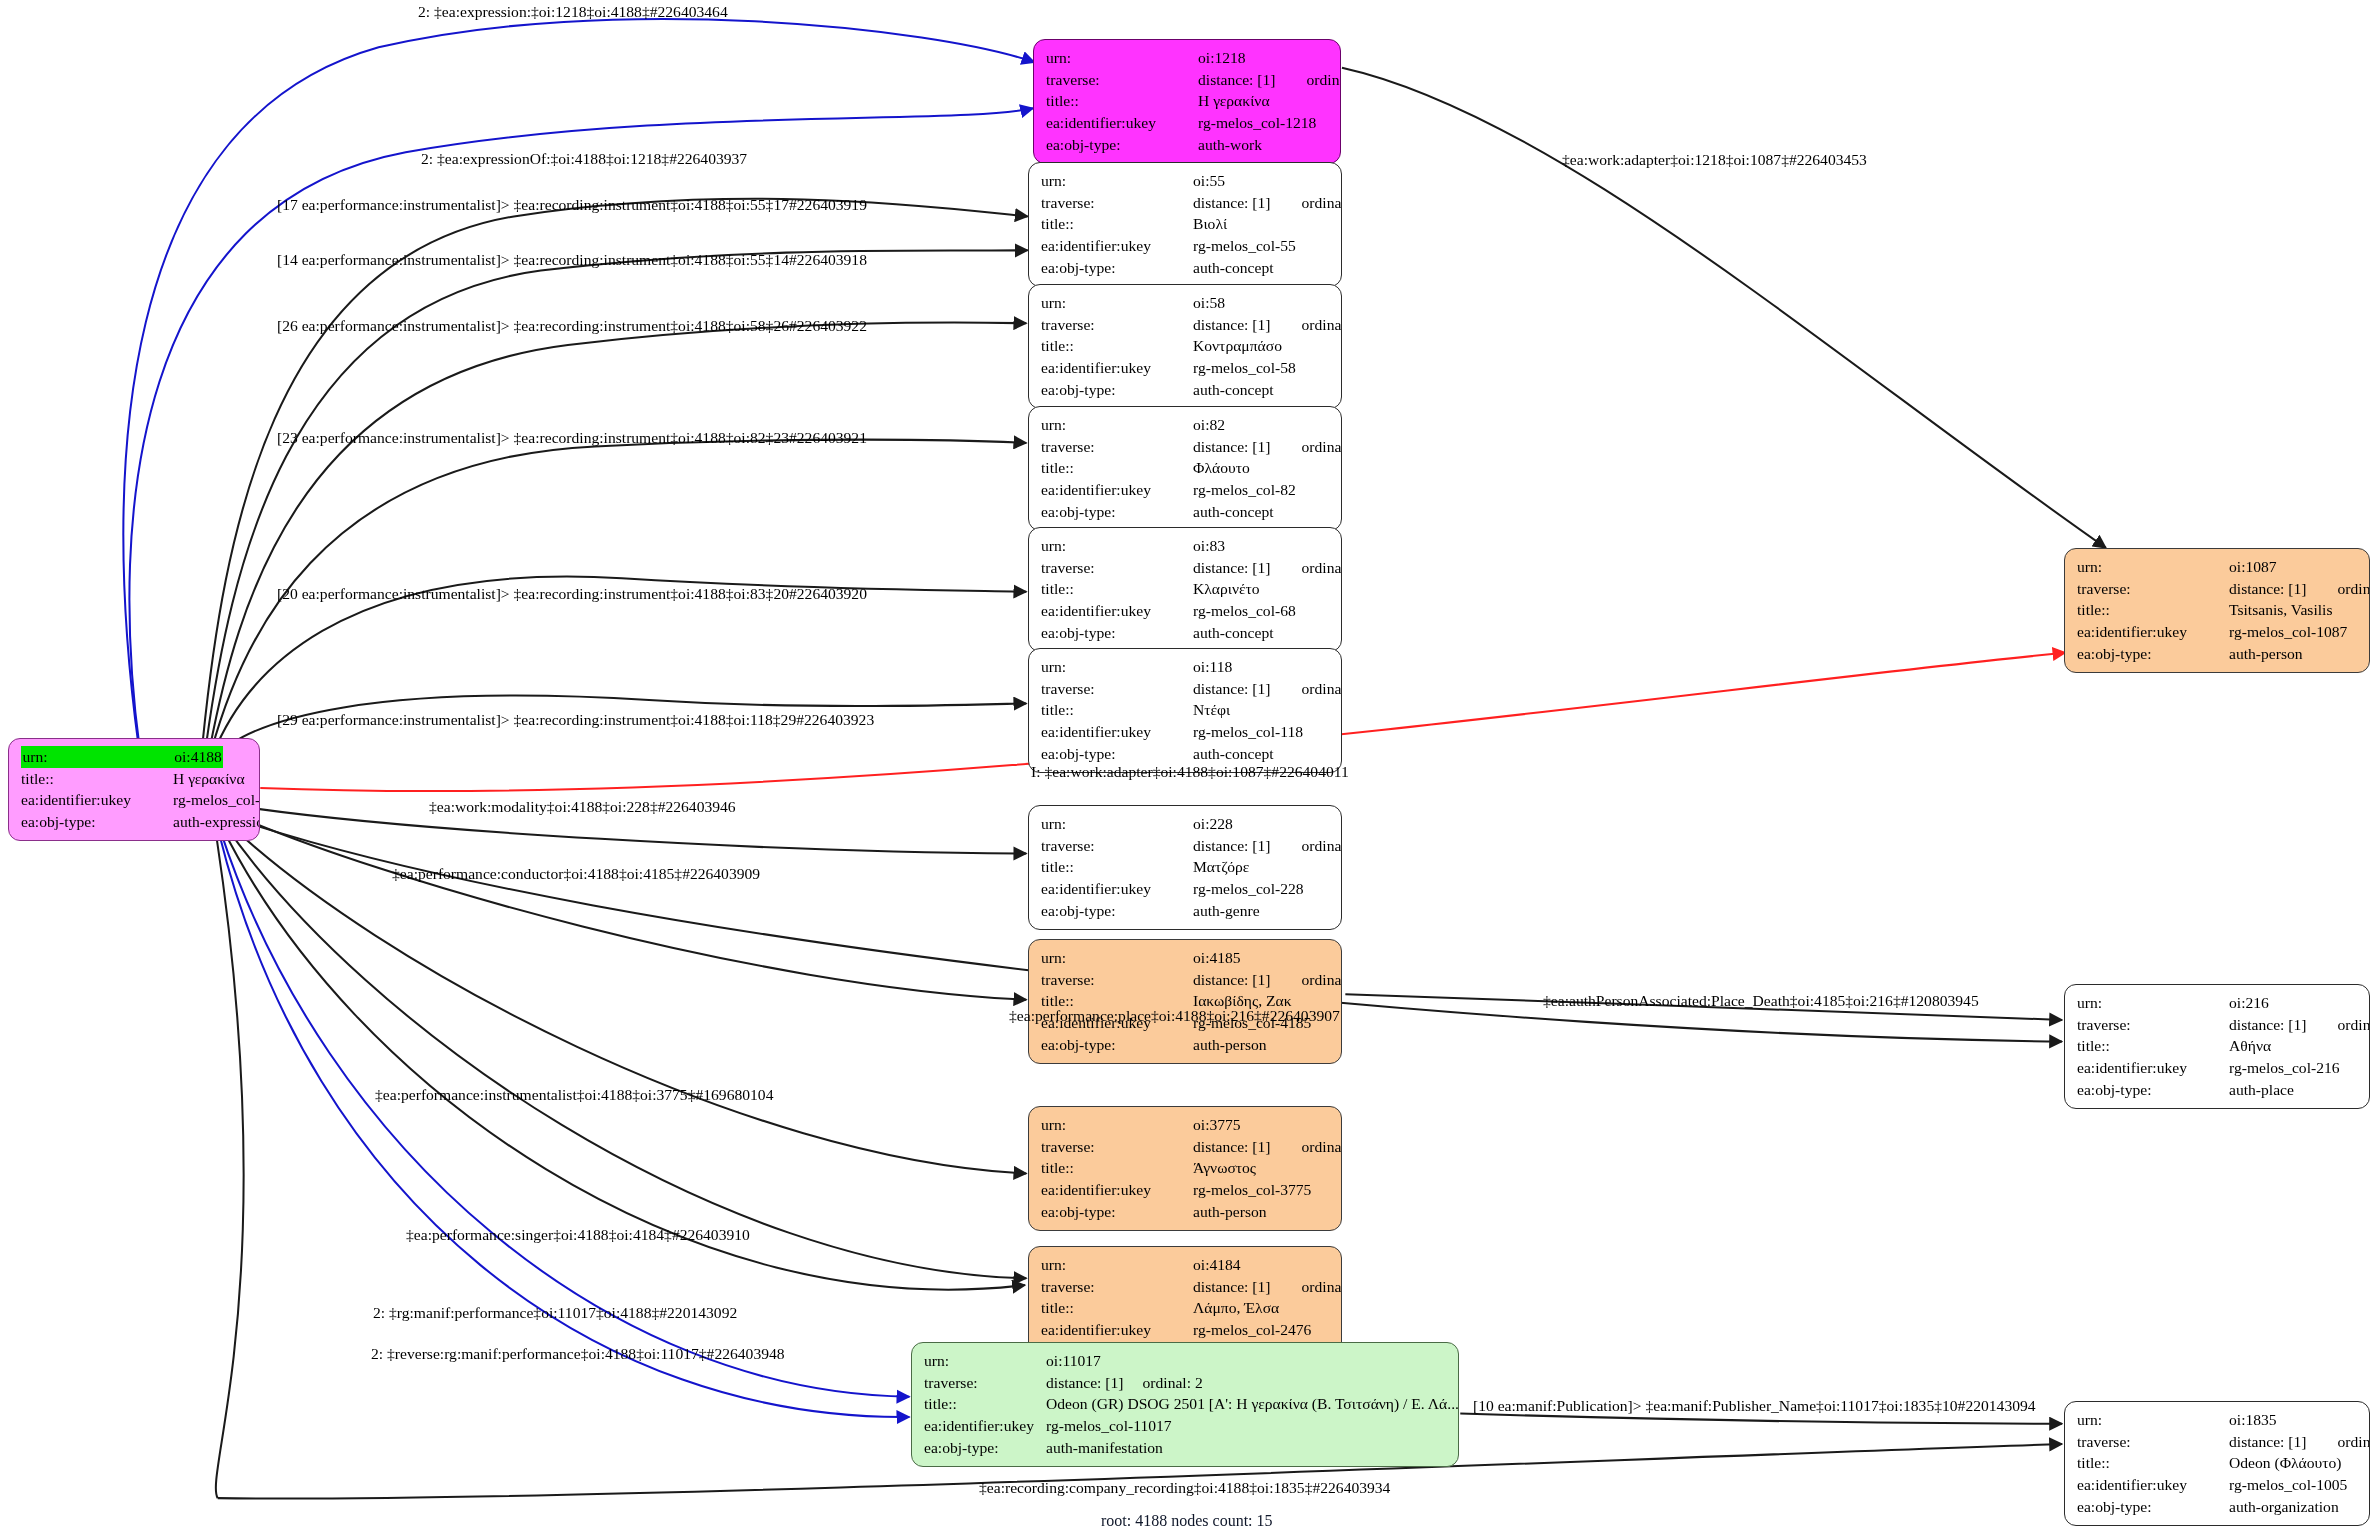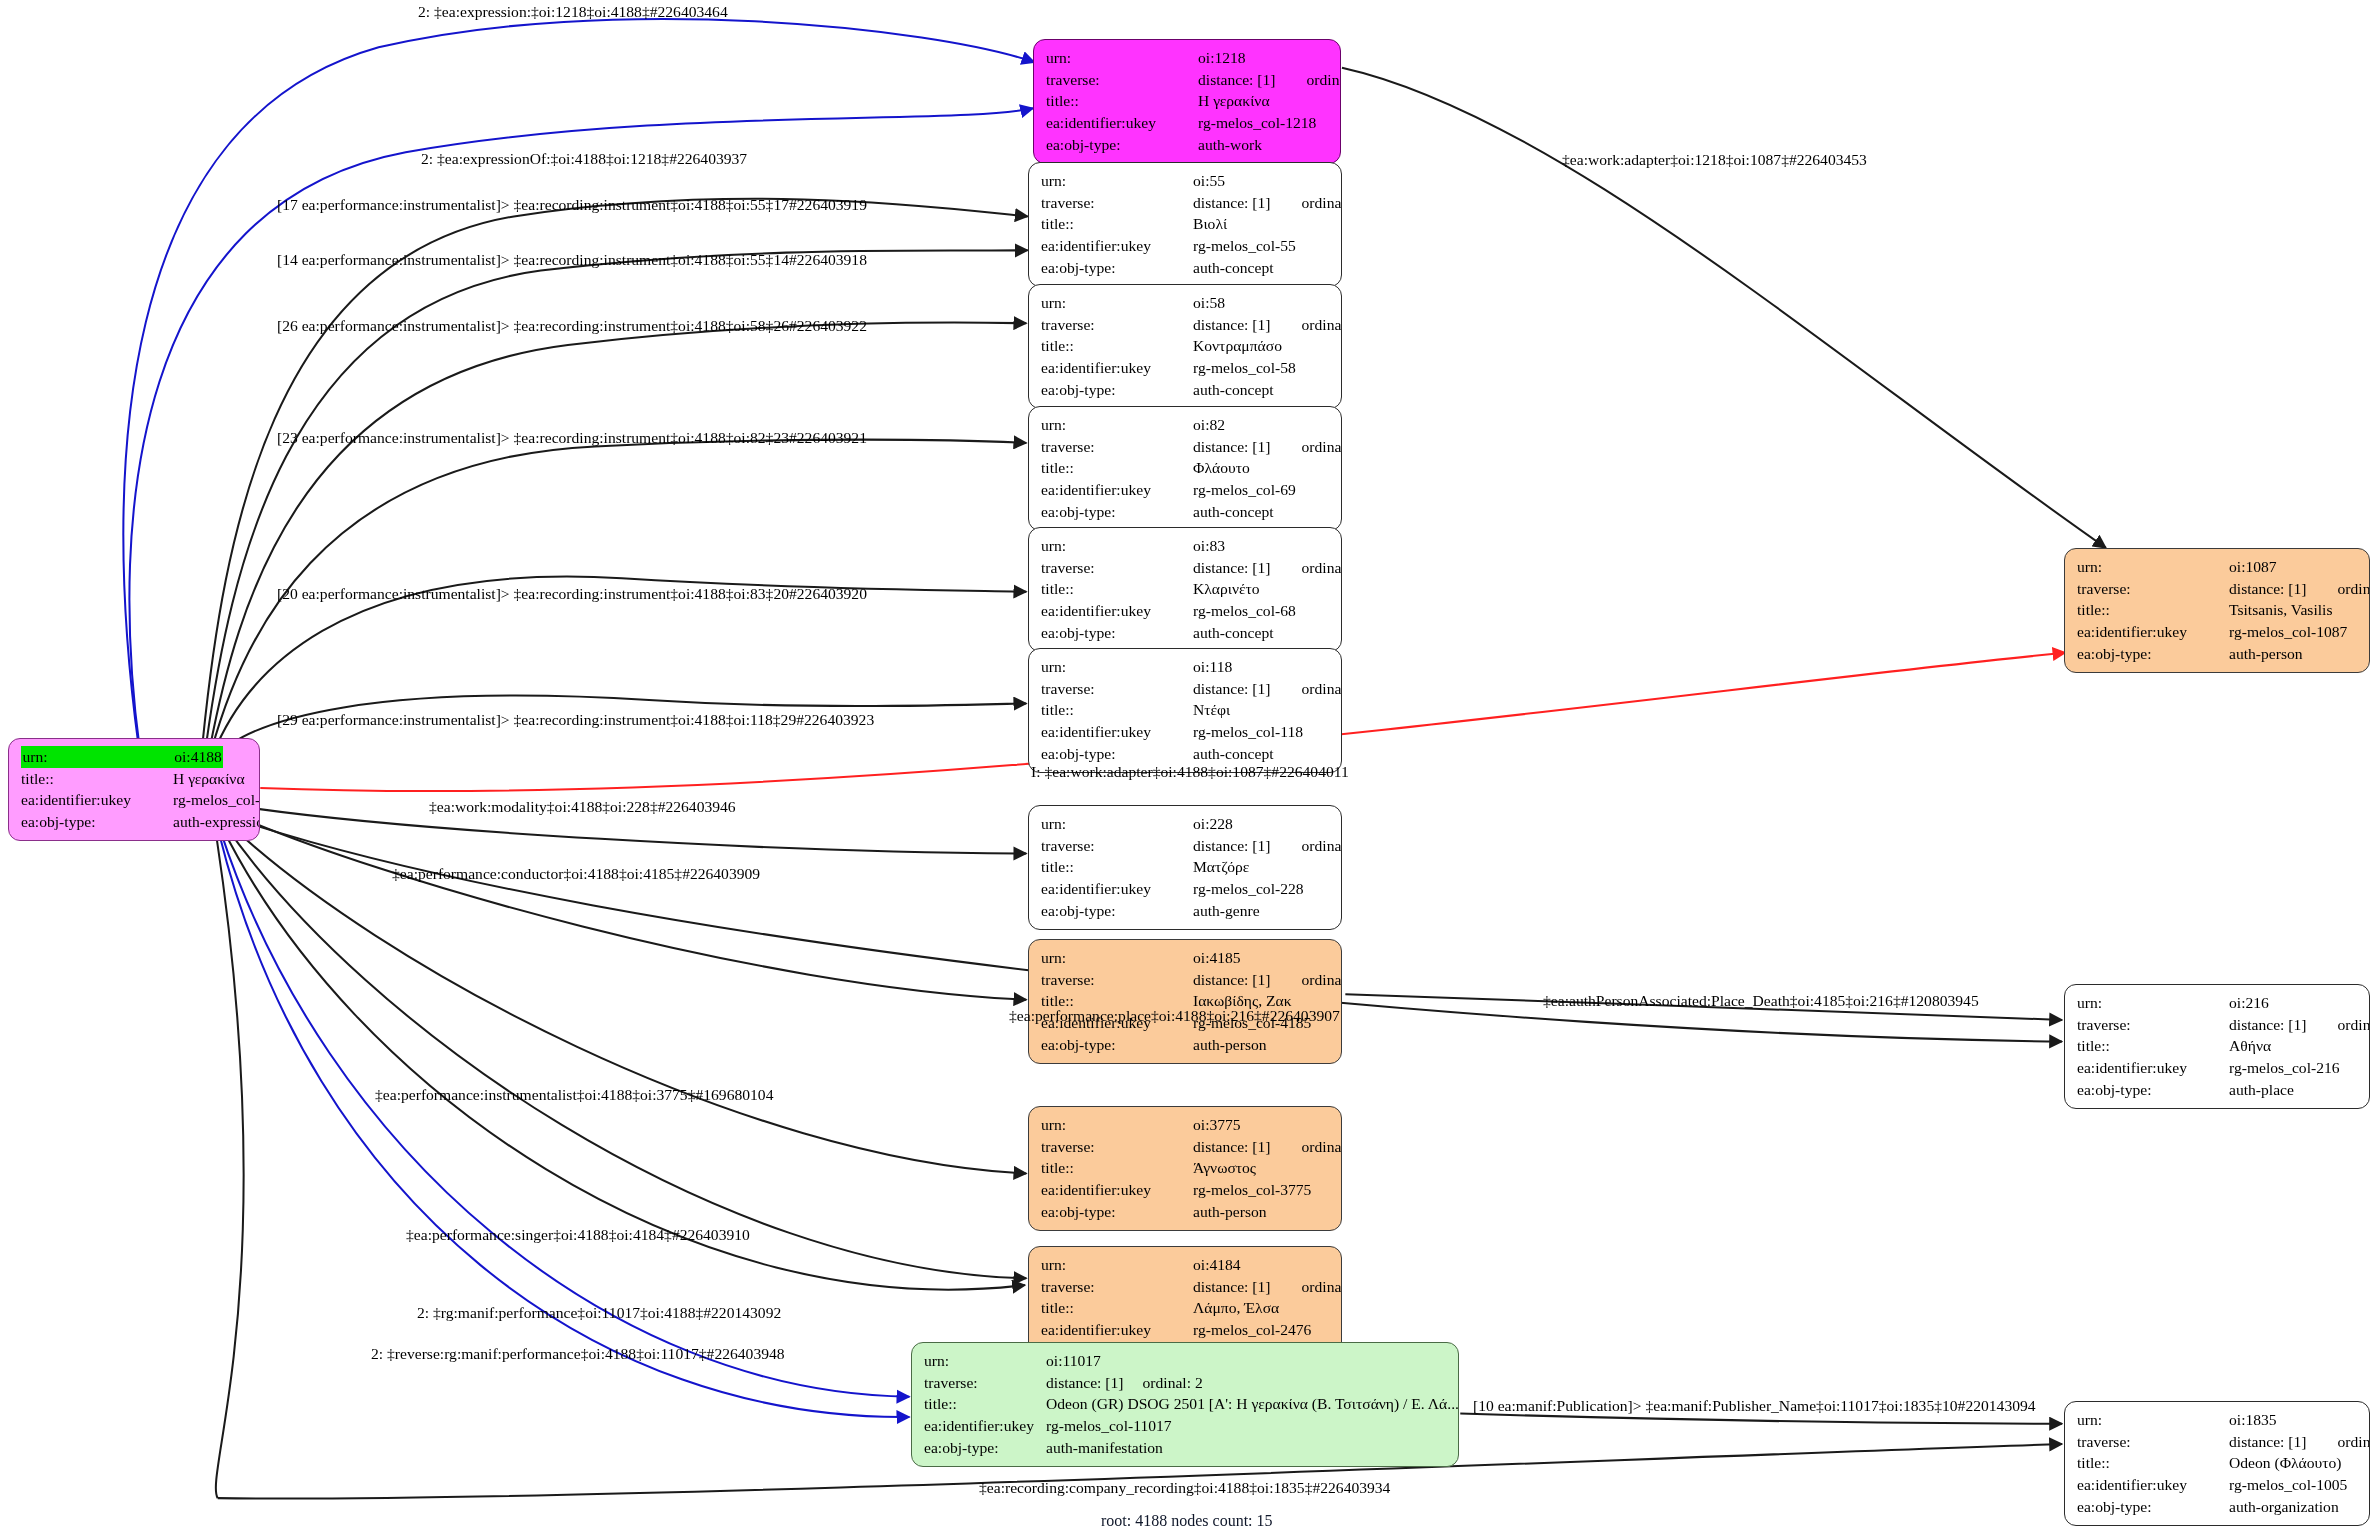--- a/index.html
+++ b/index.html
@@ -248,21 +248,21 @@
       <span class="k">traverse:</span>
       <span class="v">distance: [1]</span>
       <span class="v v2">ordinal: 12</span>
     </div>
     <div class="row">
       <span class="k">title::</span>
       <span class="v">Φλάουτο</span>
     </div>
     <div class="row">
       <span class="k">ea:identifier:ukey</span>
-      <span class="v">rg-melos_col-69</span>
+      <span class="v">rg-melos_col-82</span>
     </div>
     <div class="row">
       <span class="k">ea:obj-type:</span>
       <span class="v">auth-concept</span>
     </div>
   </div>
 
   <div class="node white" style="left:1028px; top:527px; width:314px;">
     <div class="row">
       <span class="k">urn:</span>
@@ -512,21 +512,21 @@
   <div class="elabel" style="left:277px; top:586px;">[20 ea:performance:instrumentalist]&gt; ‡ea:recording:instrument‡oi:4188‡oi:83‡20#226403920</div>
   <div class="elabel" style="left:277px; top:712px;">[29 ea:performance:instrumentalist]&gt; ‡ea:recording:instrument‡oi:4188‡oi:118‡29#226403923</div>
   <div class="elabel" style="left:1562px; top:152px;">‡ea:work:adapter‡oi:1218‡oi:1087‡#226403453</div>
   <div class="elabel" style="left:1031px; top:764px;">I: ‡ea:work:adapter‡oi:4188‡oi:1087‡#226404011</div>
   <div class="elabel" style="left:429px;  top:799px;">‡ea:work:modality‡oi:4188‡oi:228‡#226403946</div>
   <div class="elabel" style="left:392px; top:866px;">‡ea:performance:conductor‡oi:4188‡oi:4185‡#226403909</div>
   <div class="elabel" style="left:1543px; top:993px;">‡ea:authPersonAssociated:Place_Death‡oi:4185‡oi:216‡#120803945</div>
   <div class="elabel" style="left:1009px; top:1008px;">‡ea:performance:place‡oi:4188‡oi:216‡#226403907</div>
   <div class="elabel" style="left:375px; top:1087px;">‡ea:performance:instrumentalist‡oi:4188‡oi:3775‡#169680104</div>
   <div class="elabel" style="left:406px; top:1227px;">‡ea:performance:singer‡oi:4188‡oi:4184‡#226403910</div>
-  <div class="elabel" style="left:373px; top:1305px;margin-left:44px;">2: ‡rg:manif:performance‡oi:11017‡oi:4188‡#220143092</div>
+  <div class="elabel" style="left:373px; top:1305px;">2: ‡rg:manif:performance‡oi:11017‡oi:4188‡#220143092</div>
   <div class="elabel" style="left:371px; top:1346px;">2: ‡reverse:rg:manif:performance‡oi:4188‡oi:11017‡#226403948</div>
   <div class="elabel" style="left:1473px; top:1398px;">[10 ea:manif:Publication]&gt; ‡ea:manif:Publisher_Name‡oi:11017‡oi:1835‡10#220143094</div>
   <div class="elabel" style="left:979px; top:1480px;">‡ea:recording:company_recording‡oi:4188‡oi:1835‡#226403934</div>
 
   <div class="caption" style="left:1101px; top:1512px;">root: 4188 nodes count: 15</div>
 
 </div>
 
 
 </body></html>

